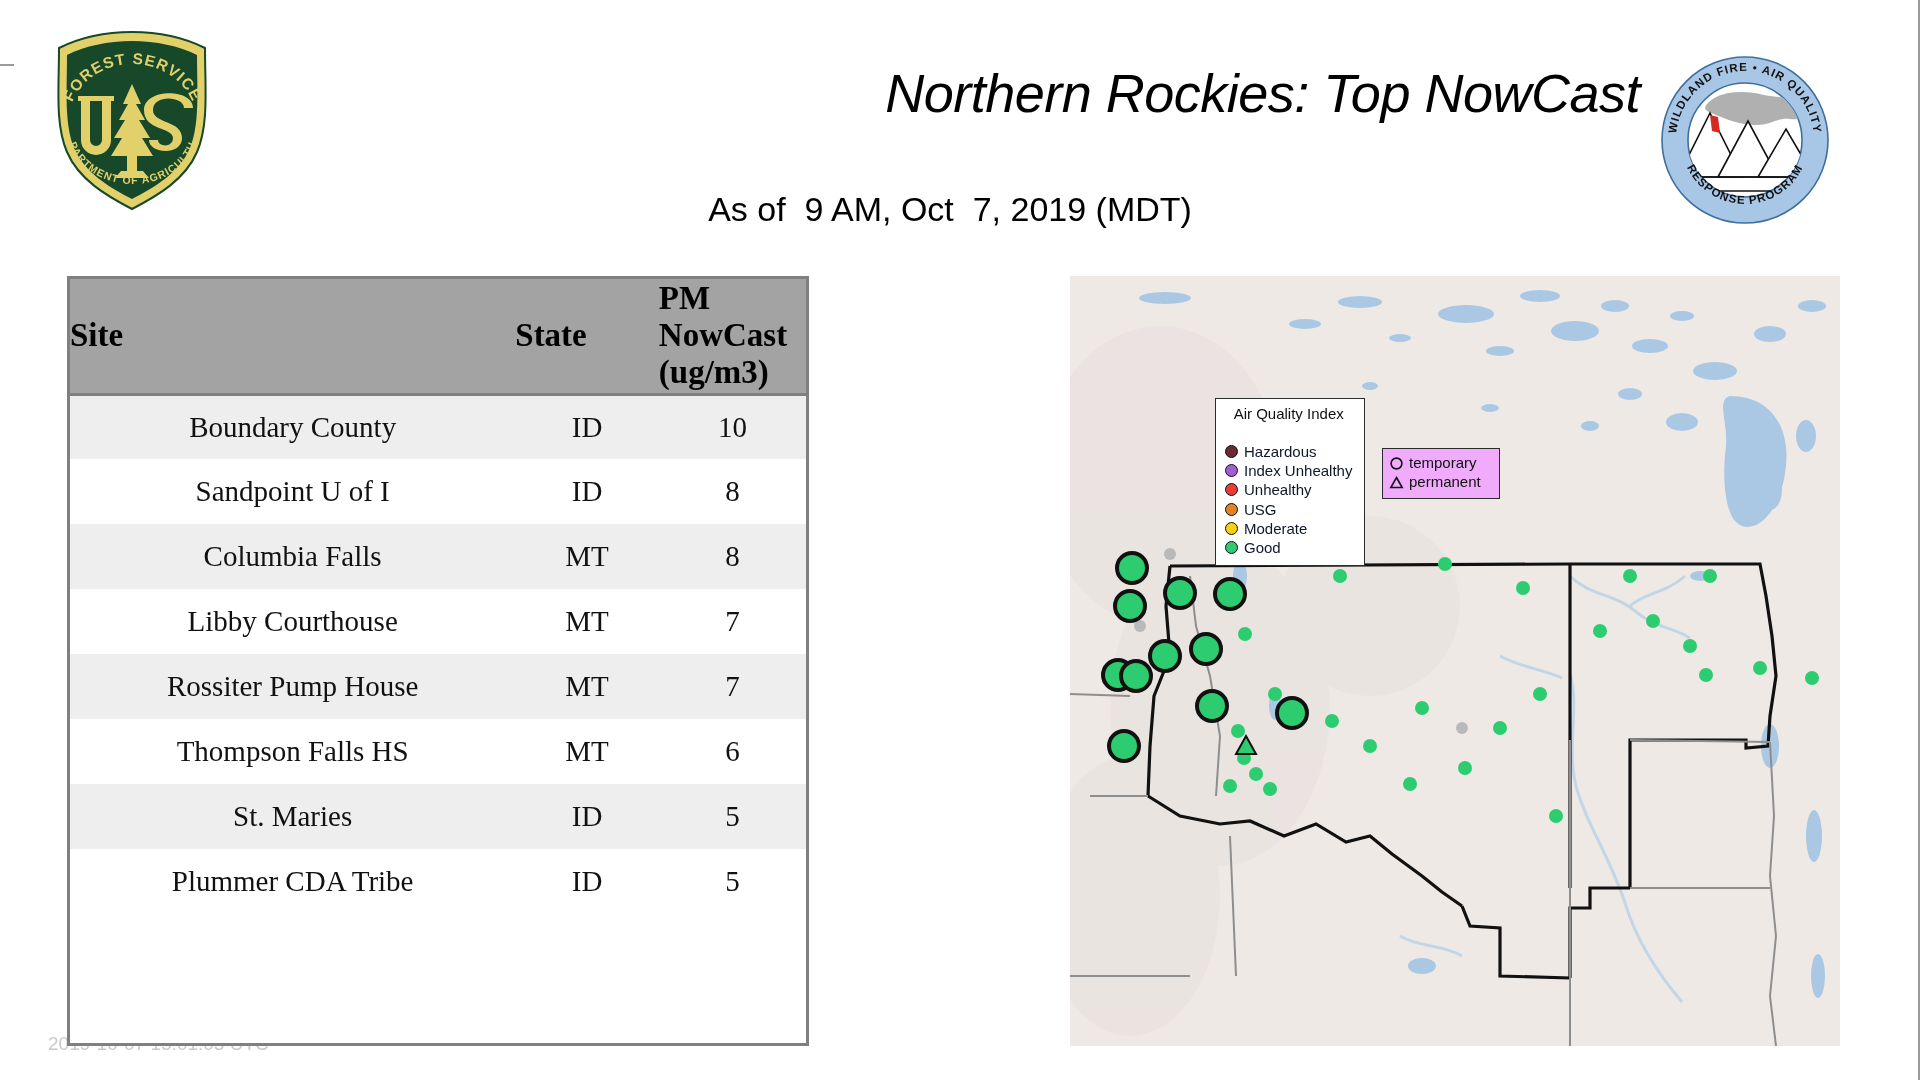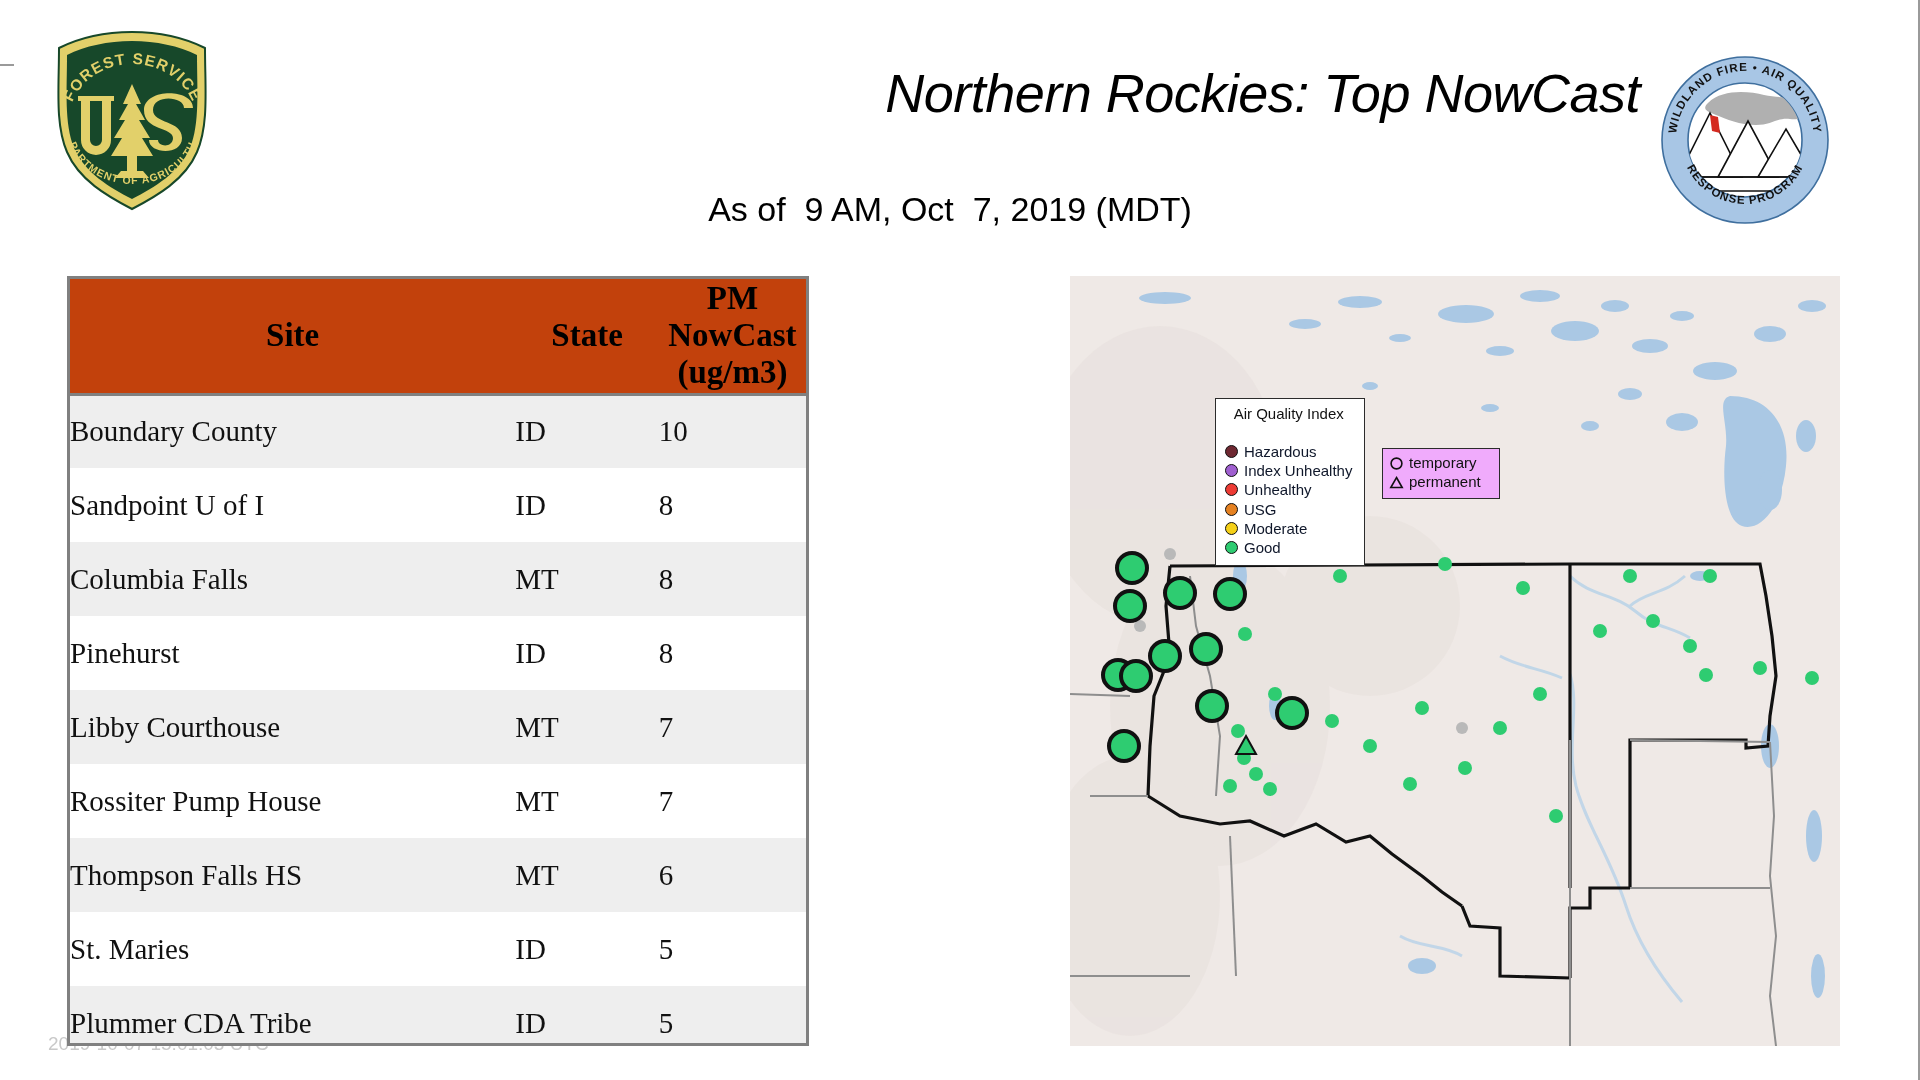--- a/index.html
+++ b/index.html
@@ -49,32 +49,32 @@
     background: #ffffff;
     overflow: hidden;
   }
   table.nc { border-collapse: collapse; width: 100%; table-layout: fixed;
              font-family: "Liberation Serif", serif; }
   table.nc col.c-site  { width: 60.5%; }
   table.nc col.c-state { width: 19.5%; }
   table.nc col.c-val   { width: 20%; }
 
   table.nc thead th {
-    background: #c2410c;
+    background: #a3a3a3;
     border-bottom: 3px solid #808080;
     height: 115px;
     font-size: 33px; font-weight: bold; color: #000;
-    text-align: center; vertical-align: middle;
+    text-align: left; vertical-align: middle;
     line-height: 1.12;
     font-family: "Liberation Serif", serif;
   }
   table.nc tbody td {
-    height: 74px;
+    height: 65px;
     font-size: 29px; color: #111;
-    text-align: left; vertical-align: middle;
+    text-align: center; vertical-align: middle;
     font-family: "Liberation Serif", serif;
   }
   table.nc tbody tr:nth-child(odd)  td { background: #eeeeee; }
   table.nc tbody tr:nth-child(even) td { background: #ffffff; }
 
   
   .footer-stamp {
     position: absolute; left: 48px; top: 1033px;
     font-size: 19px; color: #c9c9c9;
     font-family: "Liberation Sans", sans-serif;
@@ -245,25 +245,20 @@
           <td>10</td>
         </tr>
         <tr>
           <td>Sandpoint U of I</td>
           <td>ID</td>
           <td>8</td>
         </tr>
         <tr>
           <td>Columbia Falls</td>
           <td>MT</td>
-          <td>8</td>
-        </tr>
-        <tr>
-          <td>Pinehurst</td>
-          <td>ID</td>
           <td>8</td>
         </tr>
         <tr>
           <td>Libby Courthouse</td>
           <td>MT</td>
           <td>7</td>
         </tr>
         <tr>
           <td>Rossiter Pump House</td>
           <td>MT</td>

